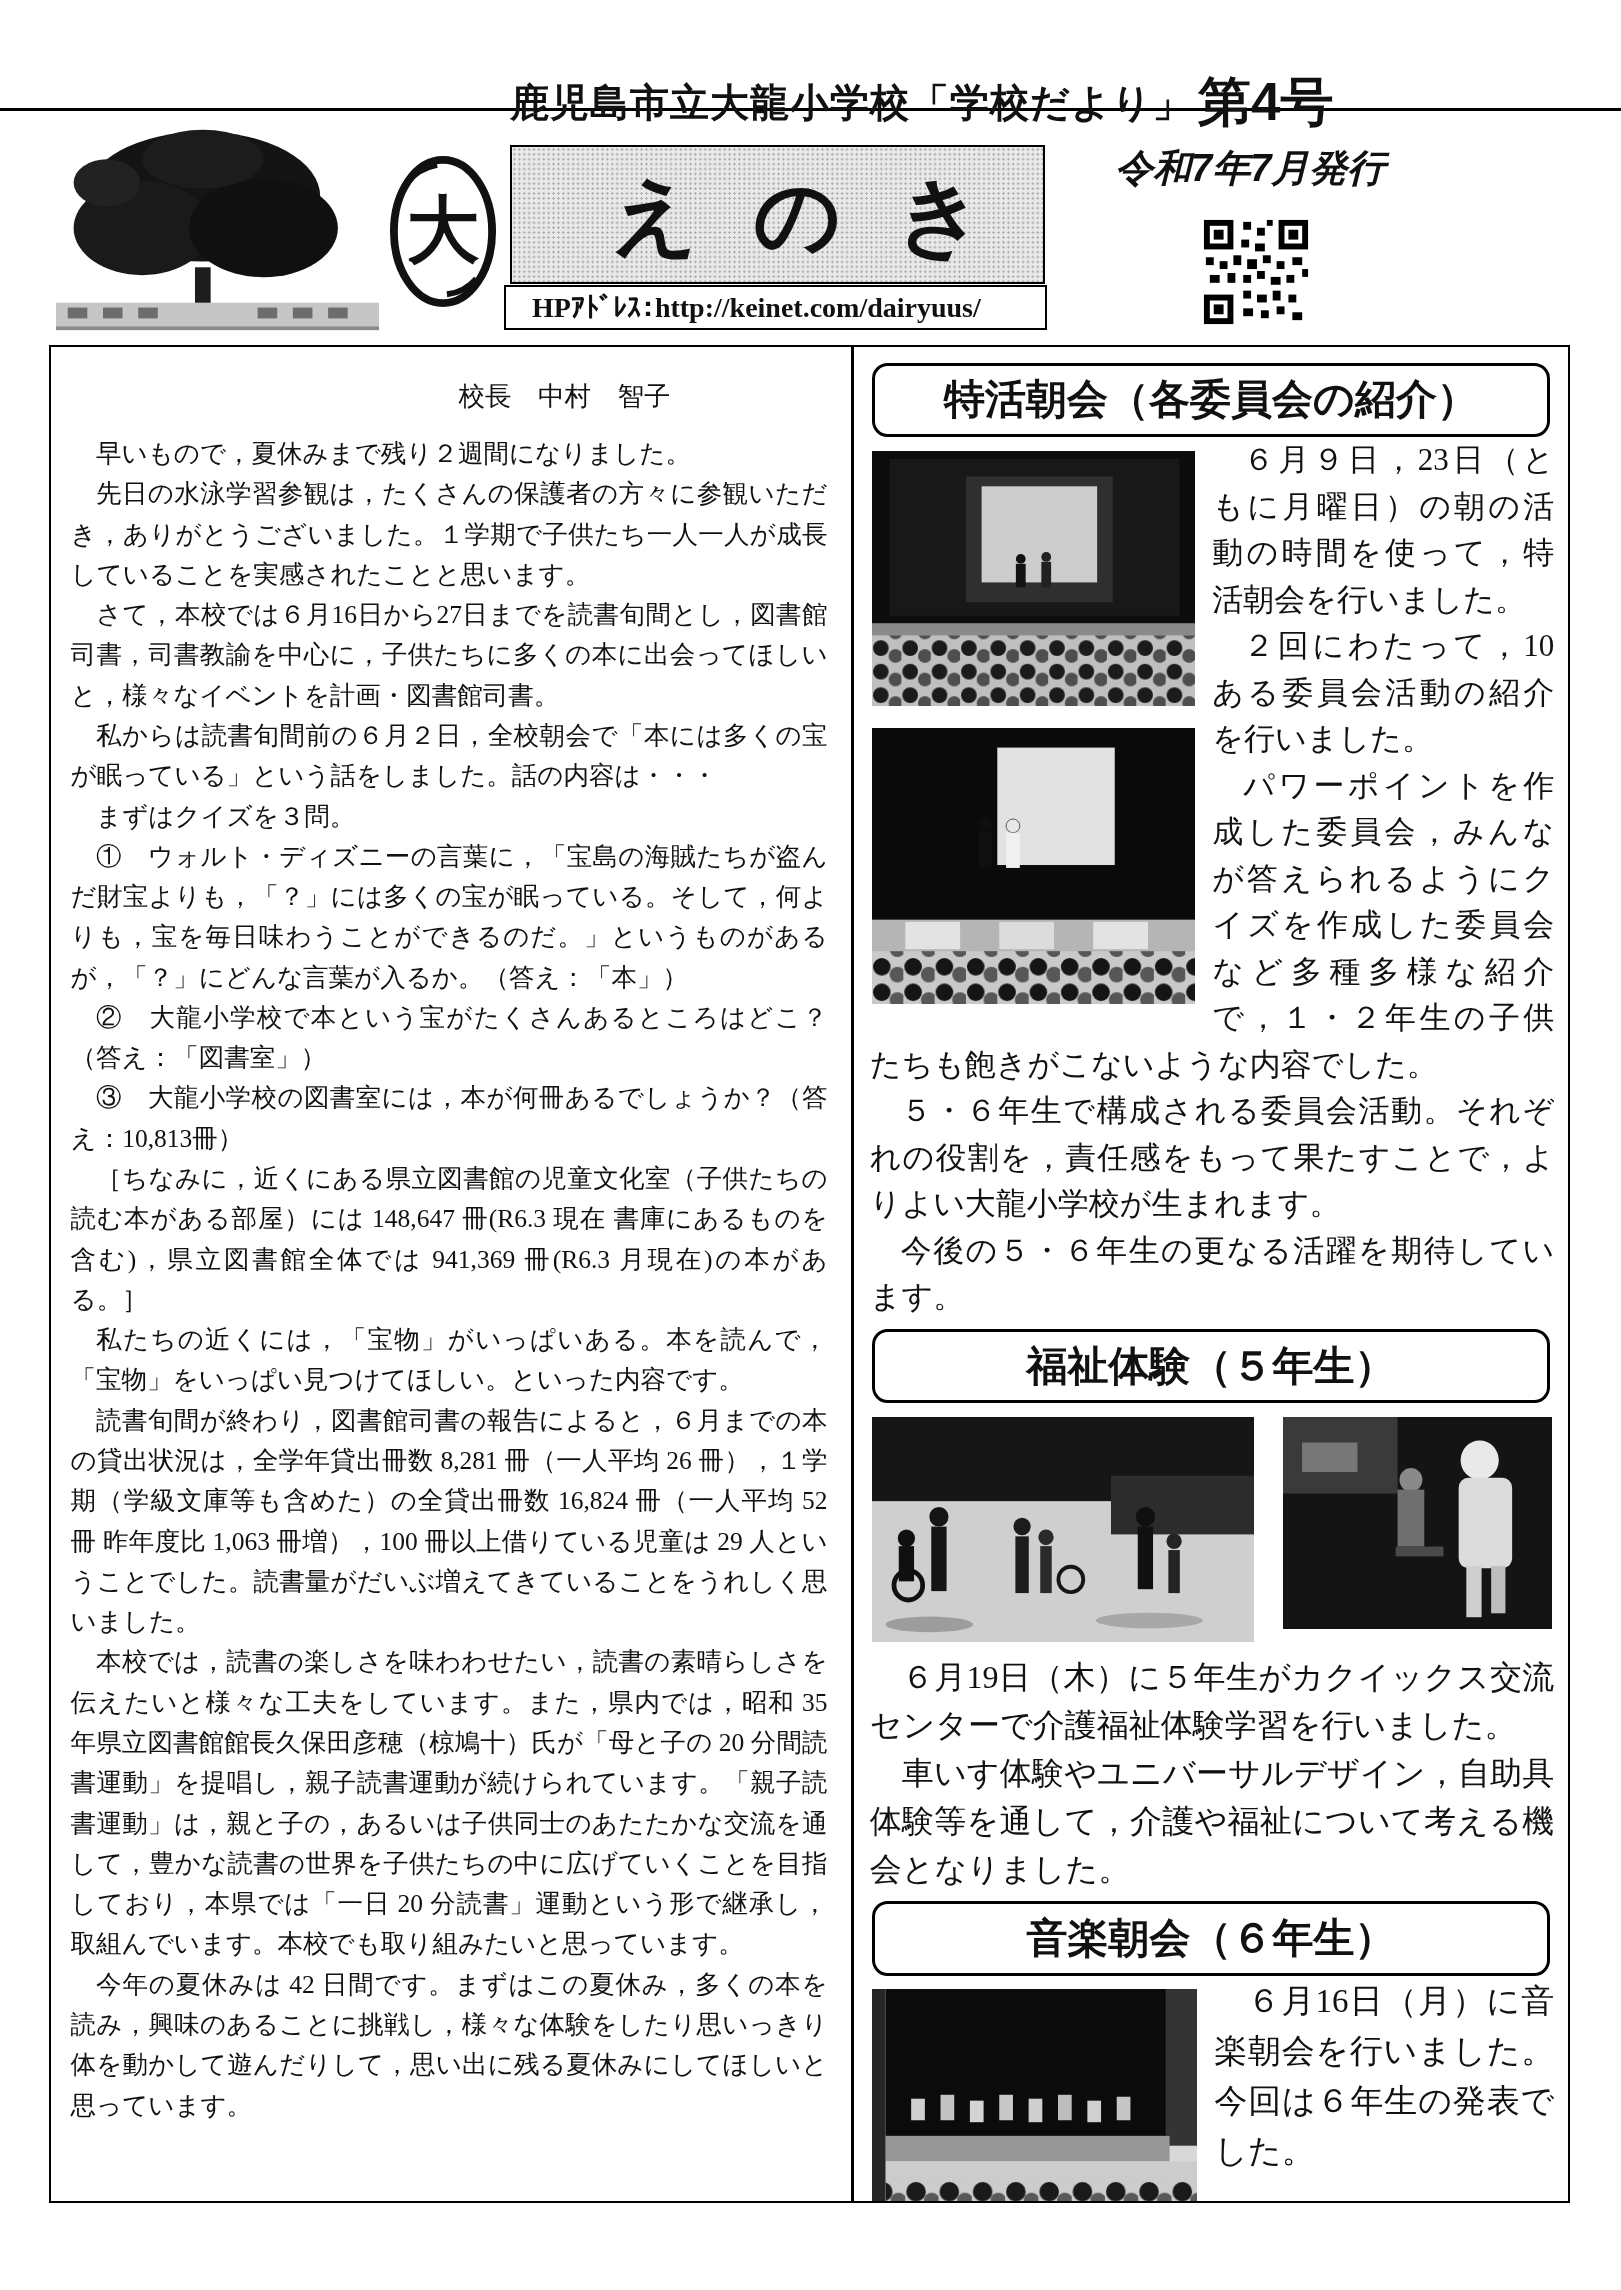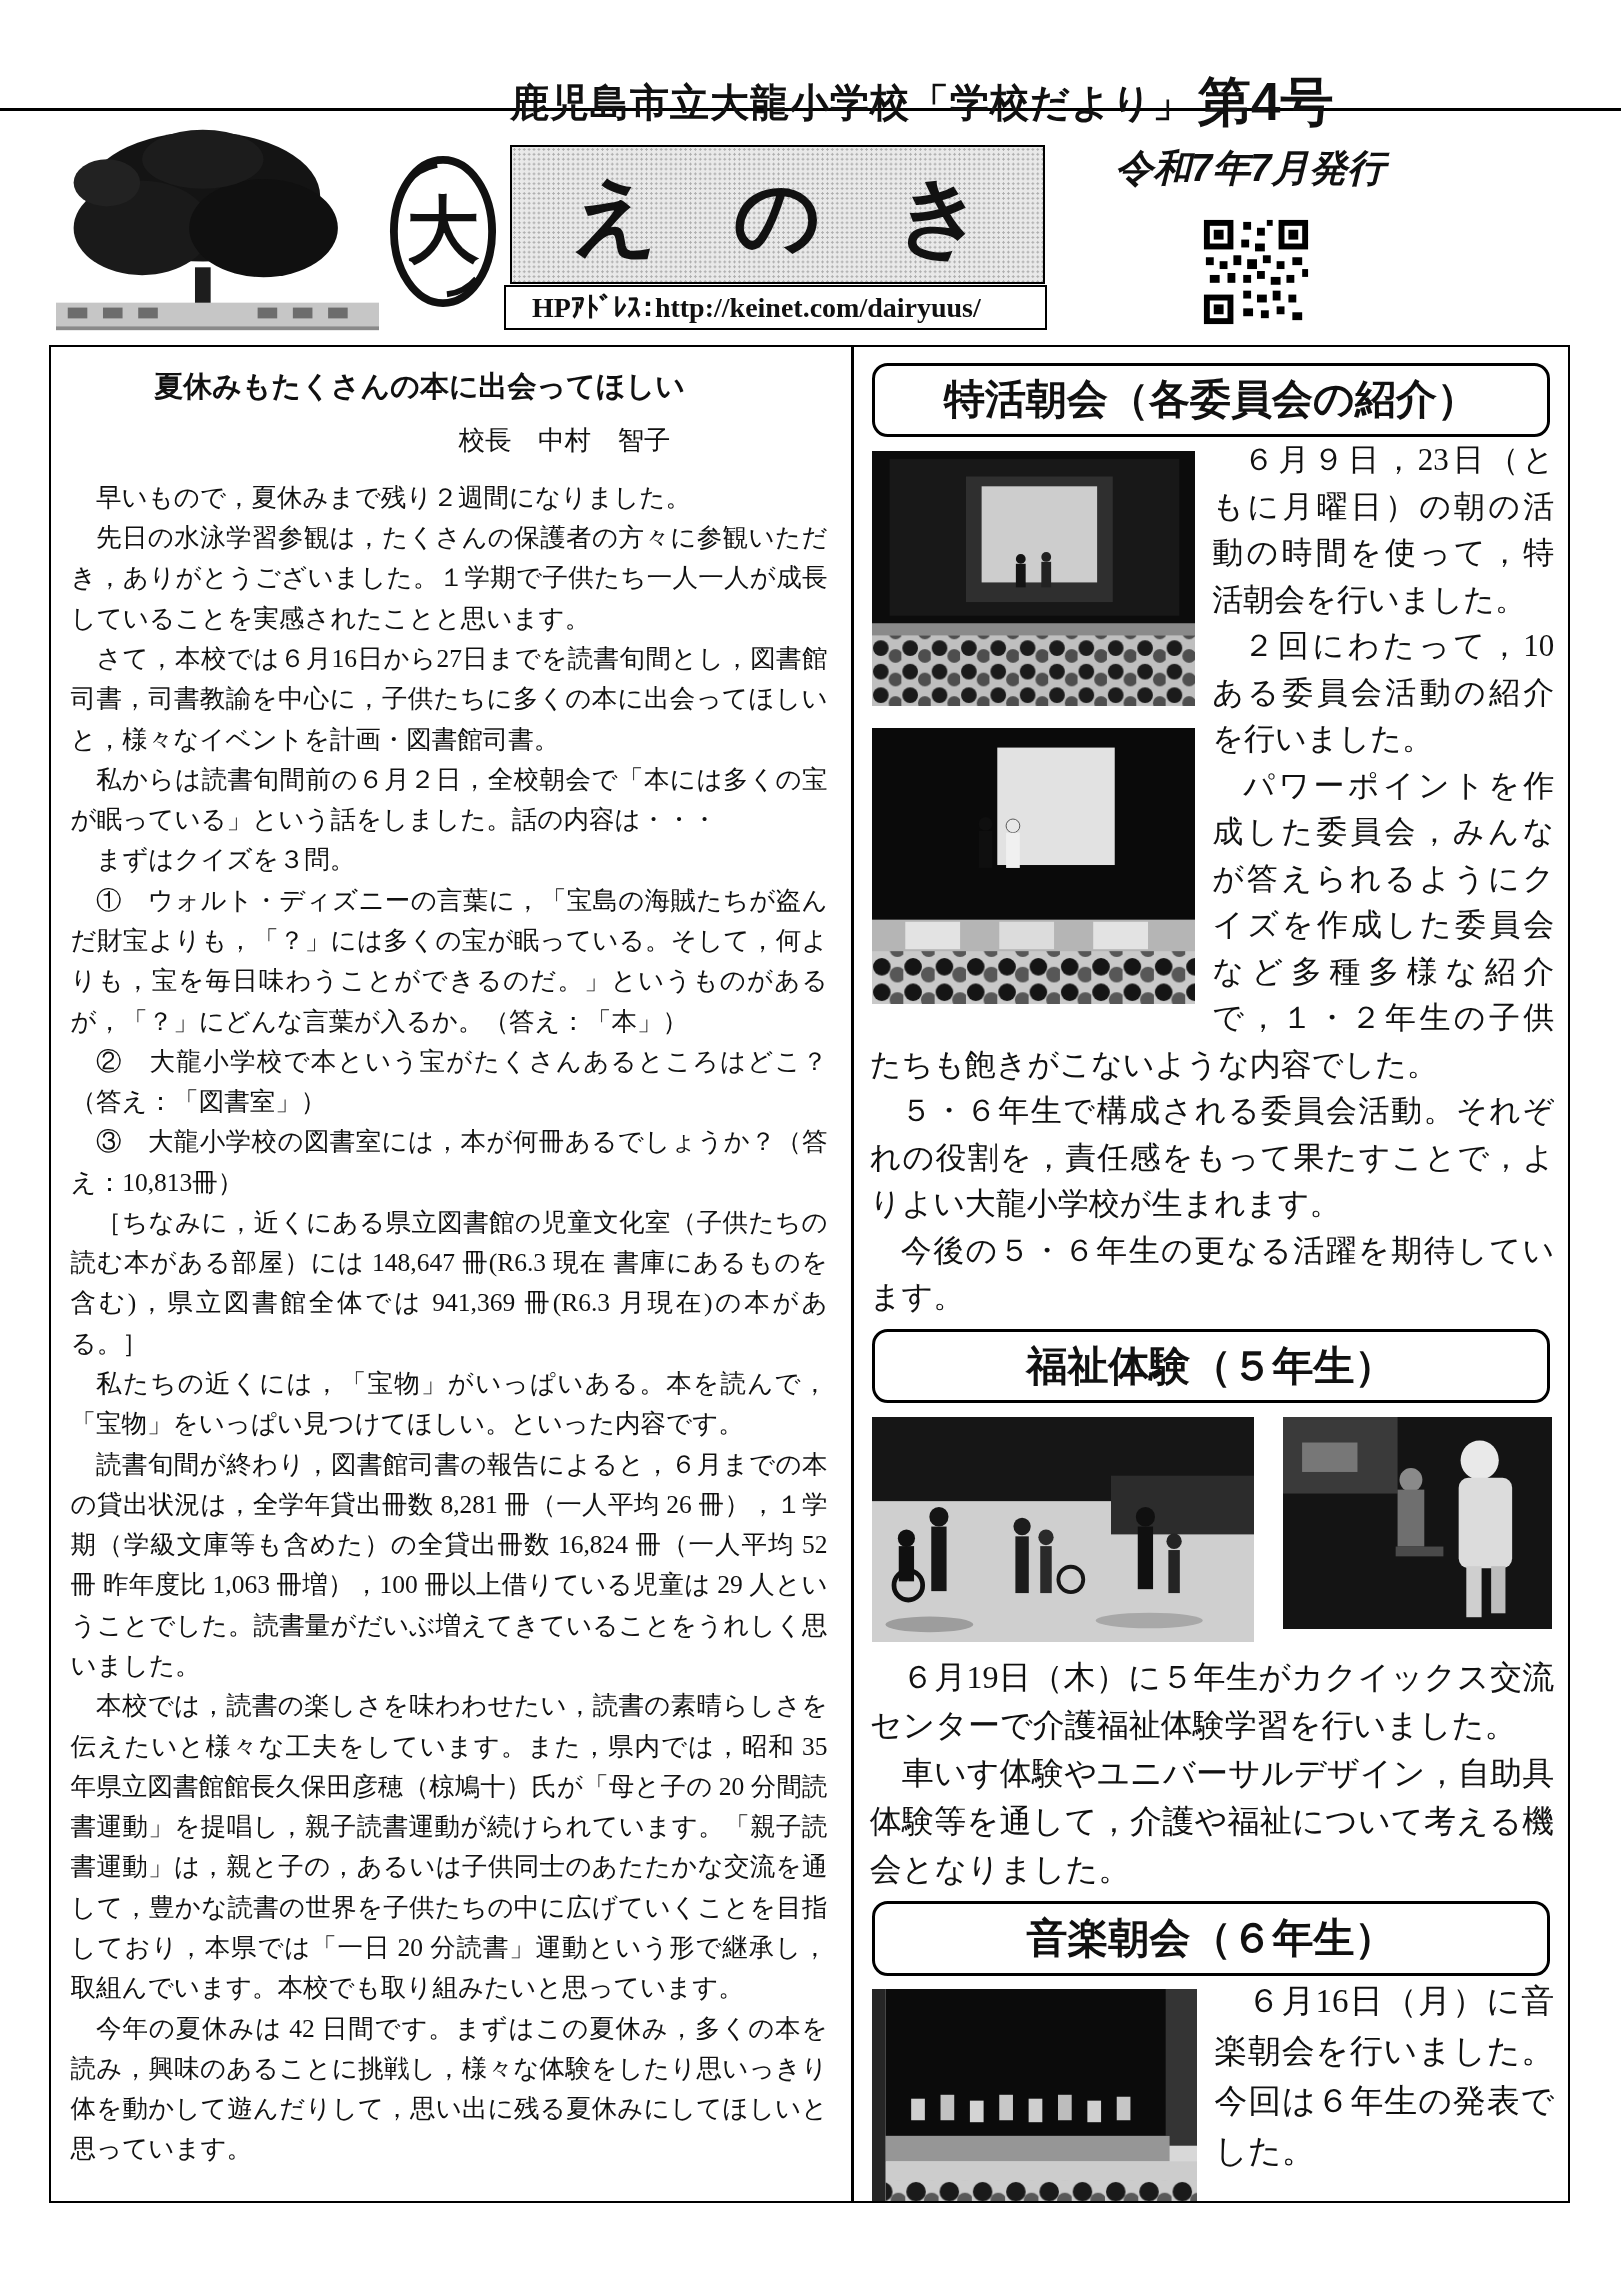--- a/index.html
+++ b/index.html
@@ -12,21 +12,21 @@
   .seal{position:absolute;left:388px;top:153px;width:110px;height:157px;}
   .seal .seal-char{position:absolute;left:0;top:29px;width:110px;text-align:center;
         font-size:73px;font-weight:bold;font-family:"Liberation Serif",serif;}
   .school-line{position:absolute;left:510px;top:76px;width:725px;
         font-family:"Liberation Sans",sans-serif;font-weight:bold;font-size:39px;letter-spacing:1px;}
   .enoki-box{position:absolute;left:510px;top:145px;width:531px;height:135px;border:2.9px solid #000;
         background-color:#e9e9e9;
         background-image:radial-gradient(rgba(0,0,0,0.25) 1px,transparent 1.3px);background-size:4.9px 4.9px;
         display:flex;align-items:center;}
   .enoki-text{flex:1;padding:0 59px;font-family:"Liberation Sans",sans-serif;font-weight:bold;
-        font-size:86px;line-height:1;text-align:justify;text-align-last:justify;}
+        font-size:86px;line-height:1;text-align:justify;text-align-last:justify;margin-left:40px;}
   .hp-box{position:absolute;left:504px;top:285px;width:543px;height:45px;border:2px solid #000;
         background:#fff;display:flex;align-items:center;padding-left:26px;box-sizing:border-box;
         font-size:28px;font-weight:bold;font-family:"Liberation Serif",serif;}
   .issue-no{position:absolute;left:1198px;top:67px;font-family:"Liberation Sans",sans-serif;
         font-weight:bold;font-size:53px;}
   .issue-date{position:absolute;left:1115px;top:143px;font-family:"Liberation Sans",sans-serif;
         font-weight:bold;font-style:italic;font-size:38px;}
   .qr{position:absolute;left:1200px;top:216px;width:112px;height:112px;}
 
   
@@ -149,21 +149,20 @@
         <rect x="62" y="96" width="8" height="8" fill="#000"></rect>
       <rect x="78" y="92" width="8" height="8" fill="#000"></rect>
         <rect x="94" y="98" width="10" height="8" fill="#000"></rect>
     </svg>
   </div>
 
   <div class="content">
     <div class="divider"></div>
 
     <div class="col-left">
-      <h2 class="article-title">夏休みもたくさんの本に出会ってほしい</h2>
       <div class="author">校長　中村　智子</div>
       <div class="body">
         <p>早いもので，夏休みまで残り２週間になりました。</p>
         <p>先日の水泳学習参観は，たくさんの保護者の方々に参観いただき，ありがとうございました。１学期で子供たち一人一人が成長していることを実感されたことと思います。</p>
         <p>さて，本校では６月16日から27日までを読書旬間とし，図書館司書，司書教諭を中心に，子供たちに多くの本に出会ってほしいと，様々なイベントを計画・図書館司書。</p>
         <p>私からは読書旬間前の６月２日，全校朝会で「本には多くの宝が眠っている」という話をしました。話の内容は・・・</p>
         <p>まずはクイズを３問。</p>
         <p>①　ウォルト・ディズニーの言葉に，「宝島の海賊たちが盗んだ財宝よりも，「？」には多くの宝が眠っている。そして，何よりも，宝を毎日味わうことができるのだ。」というものがあるが，「？」にどんな言葉が入るか。（答え：「本」）</p>
         <p>②　大龍小学校で本という宝がたくさんあるところはどこ？（答え：「図書室」）</p>
         <p>③　大龍小学校の図書室には，本が何冊あるでしょうか？（答え：10,813冊）</p>

